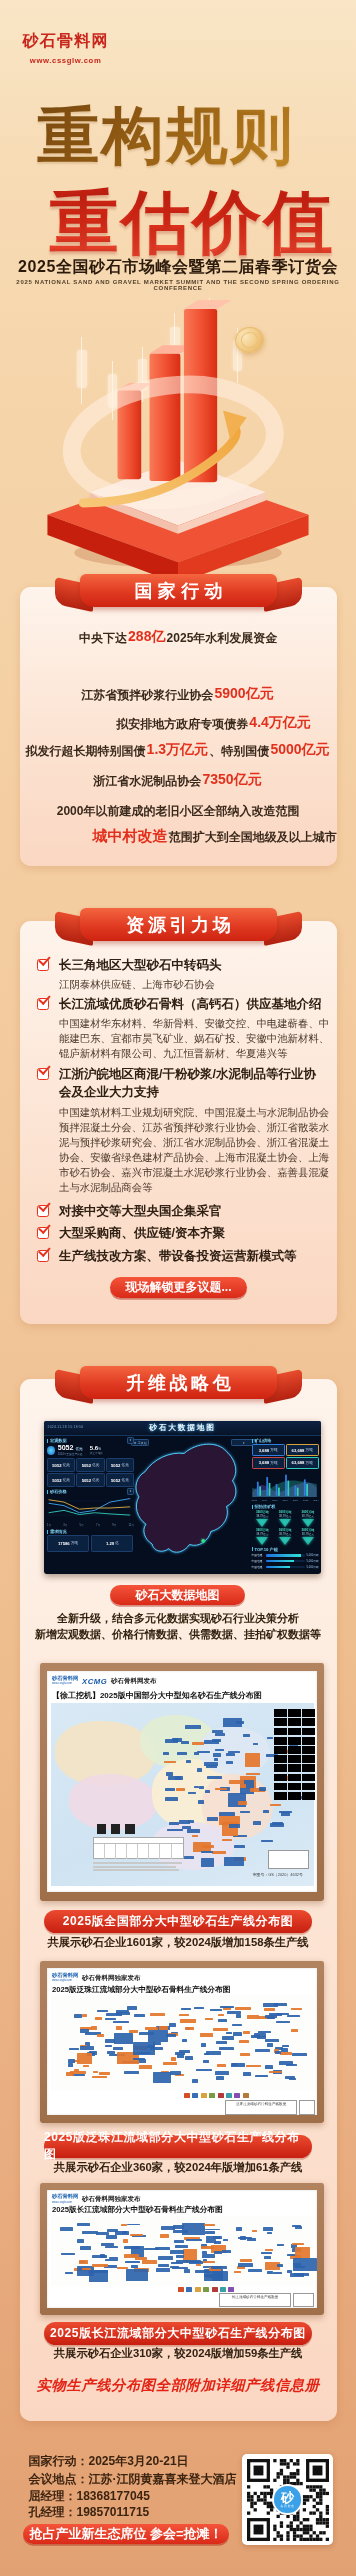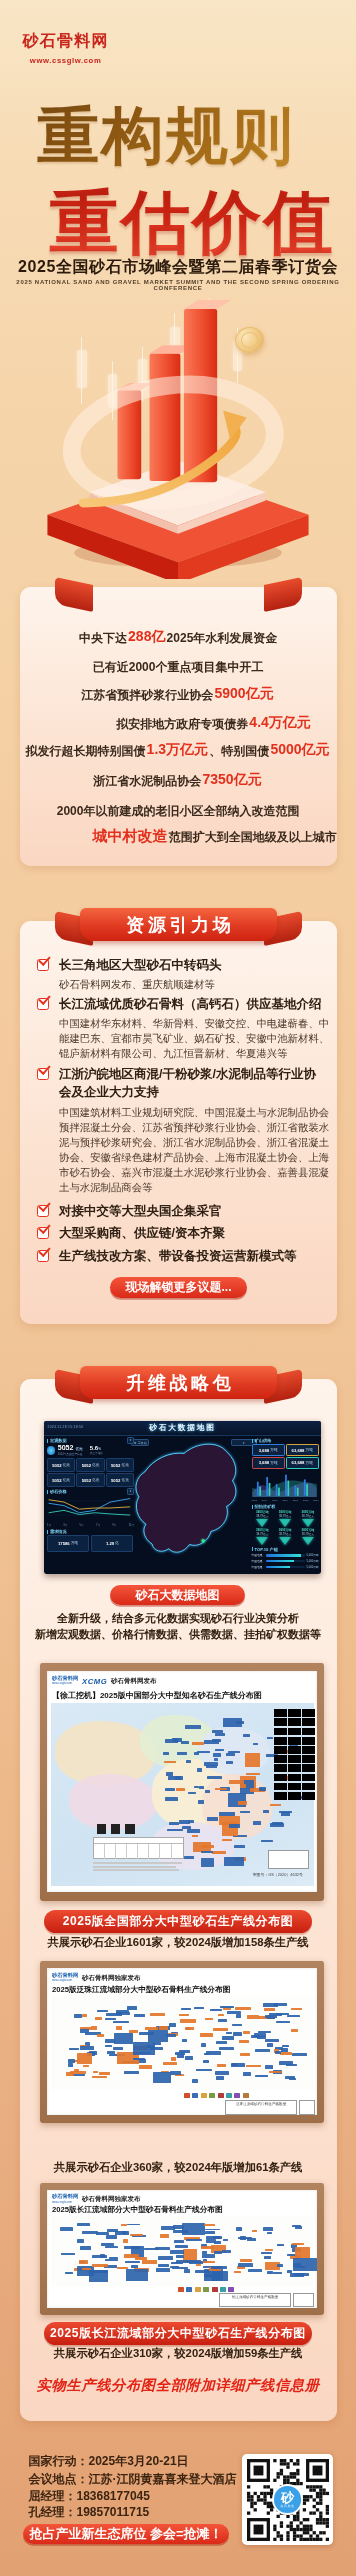--- a/index.html
+++ b/index.html
@@ -178,29 +178,29 @@
 
       <path d="M140,352 Q250,352 330,300 T396,226" fill="none" stroke="url(#arrg)" stroke-width="15" stroke-linecap="round"></path>
       <polygon points="376,196 416,208 388,246" fill="#f2b050"></polygon>
     </svg>
   </div>
 
   <div class="abs card" style="left:19.6px;top:587px;width:317px;height:279px;"></div>
   <div class="abs ribbon" style="left:55px;top:574px;">
     <div class="wing l"></div>
     <div class="wing r"></div>
+    <div class="bar">
+        <span>国家行动</span>
+      </div>
   </div>
 
   <div class="abs nline" style="top:625px;">
     <span>中央下达</span>
       <span class="hl">288亿</span>
       <span>2025年水利发展资金</span>
-  </div>
-  <div class="abs nline" style="top:654px;">
-    <span>已有近2000个重点项目集中开工</span>
   </div>
   <div class="abs nline" style="top:682px;">
     <span>江苏省预拌砂浆行业协会</span>
       <span class="hl">5900亿元</span>
   </div>
   <div class="abs nline" style="top:711px;padding-left:36px;">
     <span>拟安排地方政府专项债券</span>
       <span class="hl">4.4万亿元</span>
   </div>
   <div class="abs nline" style="top:738px;">
@@ -225,21 +225,21 @@
   <div class="abs ribbon" style="left:55px;top:908px;">
     <div class="wing l"></div>
     <div class="wing r"></div>
     <div class="bar">
         <span style="letter-spacing:3.6px;padding-left:3.6px;">资源引力场</span>
       </div>
   </div>
 
   <div class="abs check" style="left:37px;top:959px;"></div>
   <div class="abs chk-title" style="left:59px;top:956px;width:270px;">长三角地区大型砂石中转码头</div>
-  <div class="abs chk-sub" style="left:59px;top:977px;width:270px;">砂石骨料网发布、重庆航顺建材等</div>
+  <div class="abs chk-sub" style="left:59px;top:977px;width:270px;">江阴泰林供应链、上海市砂石协会</div>
 
   <div class="abs check" style="left:37px;top:998px;"></div>
   <div class="abs chk-title" style="left:59px;top:995px;width:273px;">长江流域优质砂石骨料（高钙石）供应基地介绍</div>
   <div class="abs chk-sub" style="left:59px;top:1016px;width:272px;">中国建材华东材料、华新骨料、安徽交控、中电建蕲春、中能建巴东、宜都市昊飞矿业、娲石矿投、安徽中池新材料、锟庐新材料有限公司、九江恒晋新材、华夏港兴等</div>
 
   <div class="abs check" style="left:37px;top:1068px;"></div>
   <div class="abs chk-title" style="left:59px;top:1065px;width:267px;">江浙沪皖地区商混/干粉砂浆/水泥制品等行业协会及企业大力支持</div>
   <div class="abs chk-sub" style="left:59px;top:1105px;width:272px;">中国建筑材料工业规划研究院、中国混凝土与水泥制品协会预拌混凝土分会、江苏省预拌砂浆行业协会、浙江省散装水泥与预拌砂浆研究会、浙江省水泥制品协会、浙江省混凝土协会、安徽省绿色建材产品协会、上海市混凝土协会、上海市砂石协会、嘉兴市混凝土水泥砂浆行业协会、嘉善县混凝土与水泥制品商会等</div>
 
   <div class="abs check" style="left:37px;top:1205px;"></div>
@@ -817,20 +817,21 @@
           <div class="greybar" style="width:6px;height:4.8px;background:#3aa0a8;"></div>
           <div class="greybar" style="width:6px;height:4.8px;background:#844fb3;"></div>
           <div class="greybar" style="width:6px;height:4.8px;background:#b37a3a;"></div>
       </div>
       <div class="abs legendbox" style="left:178px;top:132px;width:70px;height:12px;">
           <span>泛珠江流域砂石骨料生产线数量</span>
         </div>
       <div class="abs legendbox" style="left:252px;top:132px;width:14.3px;height:12px;"></div>
     </div>
   </div>
+  <div class="abs redbanner" style="left:44px;top:2135px;width:268px;height:22.6px;">2025版泛珠江流域部分大中型砂石生产线分布图</div>
   <div class="abs statline" style="top:2160px;">共展示砂石企业360家，较2024年版增加61条产线</div>
 
   <div class="abs mapframe" style="left:40px;top:2183px;width:284px;height:132px;">
     <div class="mapinner" style="left:7.1px;top:7.1px;width:270px;height:118px;">
       <div class="abs" style="left:4.8px;top:4.2px;display:flex;align-items:center;gap:3.6px;">
         <div class="mbrand"><span>砂石骨料网</span><small>www.cssglw.com</small></div>
         <div class="mpub">砂石骨料网独家发布</div>
       </div>
       <div class="abs mtitle" style="left:4.8px;top:15.4px;width:255px;font-size:7.7px;">2025版长江流域部分大中型砂石骨料生产线分布图</div>
       <div id="map3-scatter" class="abs" style="left:3.6px;top:26px;width:263px;height:70px;background:#fdfdfb;">

